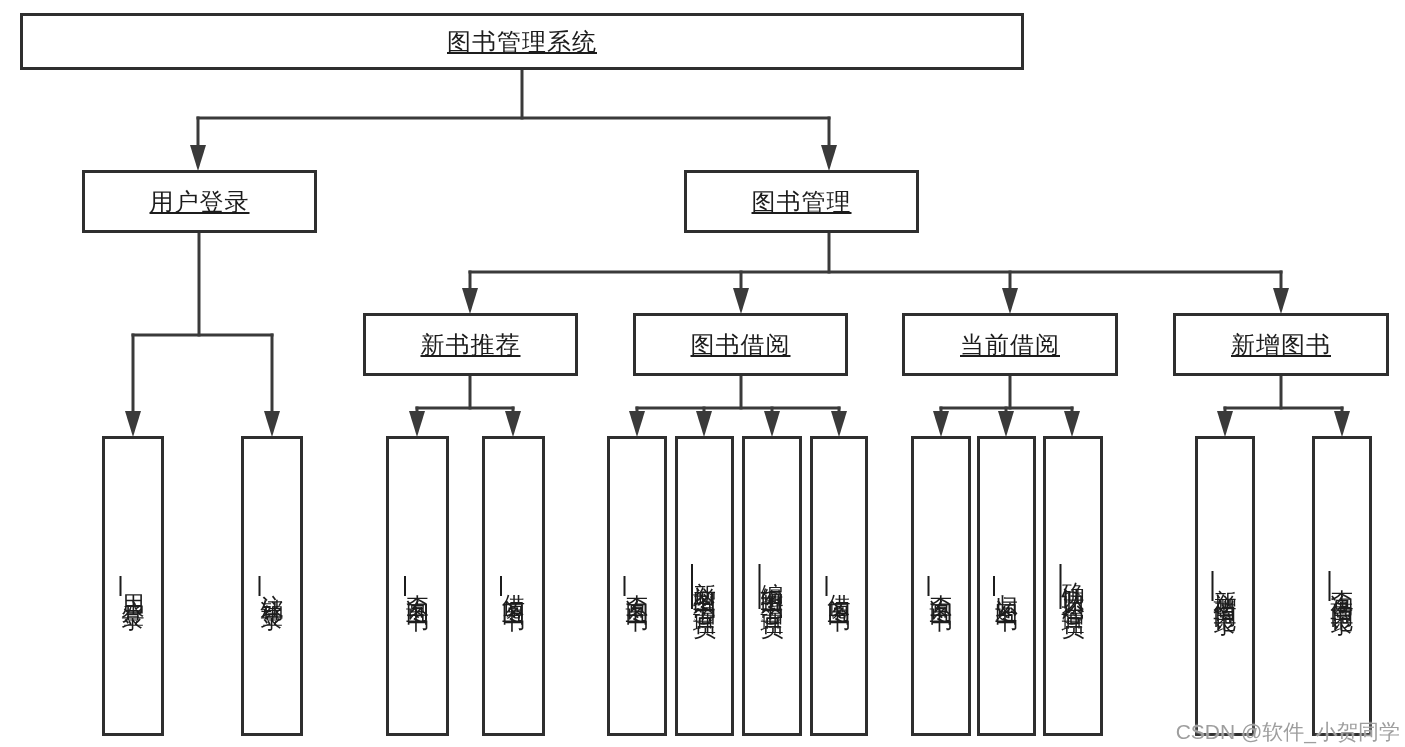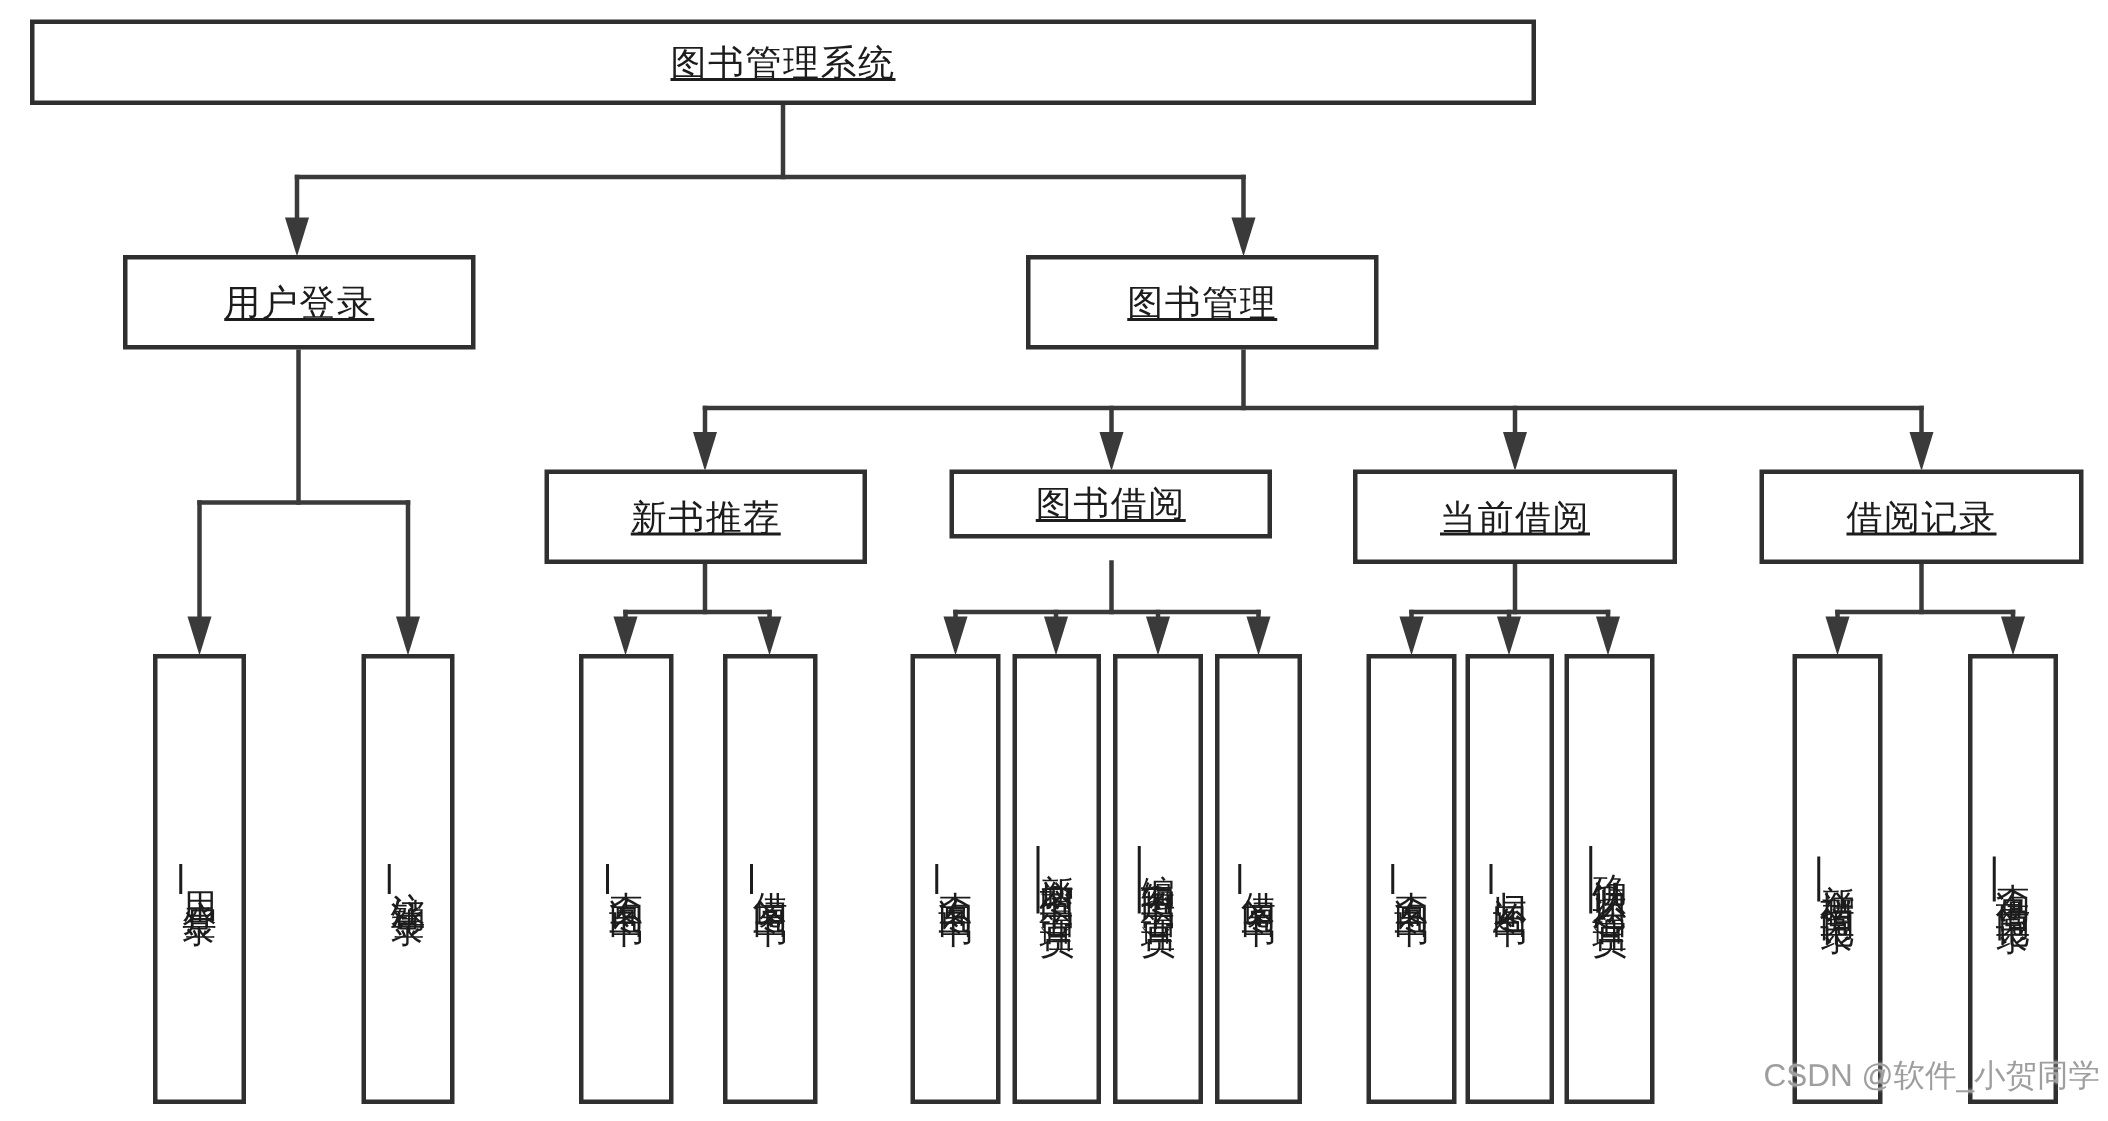--- a/index.html
+++ b/index.html
@@ -38,21 +38,21 @@
     text-orientation: mixed;
   }
   .v-label {
     font-size: 23px;
     letter-spacing: 5px;
     line-height: 1;
   }
   .watermark {
     position: absolute;
     right: 5px;
-    bottom: 16px;
+    bottom: 1px;
     z-index: 2;
     font-size: 21px;
     color: #9e9e9e;
     text-shadow: 0 0 2px #ffffff;
     white-space: nowrap;
   }
 </style>
 </head>
 <body>
 
@@ -120,28 +120,28 @@
   <div class="node" style="left:82px; top:170px; width:235px; height:63px;">
     <span class="h-label">用户登录</span>
   </div>
   <div class="node" style="left:684px; top:170px; width:235px; height:63px;">
     <span class="h-label">图书管理</span>
   </div>
 
   <div class="node" style="left:363px; top:313px; width:215px; height:63px;">
     <span class="h-label">新书推荐</span>
   </div>
-  <div class="node" style="left:633px; top:313px; width:215px; height:46px;">
+  <div class="node" style="left:633px; top:313px; width:215px; height:63px;">
     <span class="h-label">图书借阅</span>
   </div>
   <div class="node" style="left:902px; top:313px; width:216px; height:63px;justify-content:center;">
     <span class="h-label">当前借阅</span>
   </div>
   <div class="node" style="left:1173px; top:313px; width:216px; height:63px;">
-    <span class="h-label">借阅记录</span>
+    <span class="h-label">新增图书</span>
   </div>
 
   <div class="node v" style="left:102px; top:436px; width:62px; height:300px;">
     <span class="v-label">用户登录</span>
   </div>
   <div class="node v" style="left:241px; top:436px; width:62px; height:300px;">
     <span class="v-label">注销登录</span>
   </div>
 
   <div class="node v" style="left:386px; top:436px; width:63px; height:300px;">

